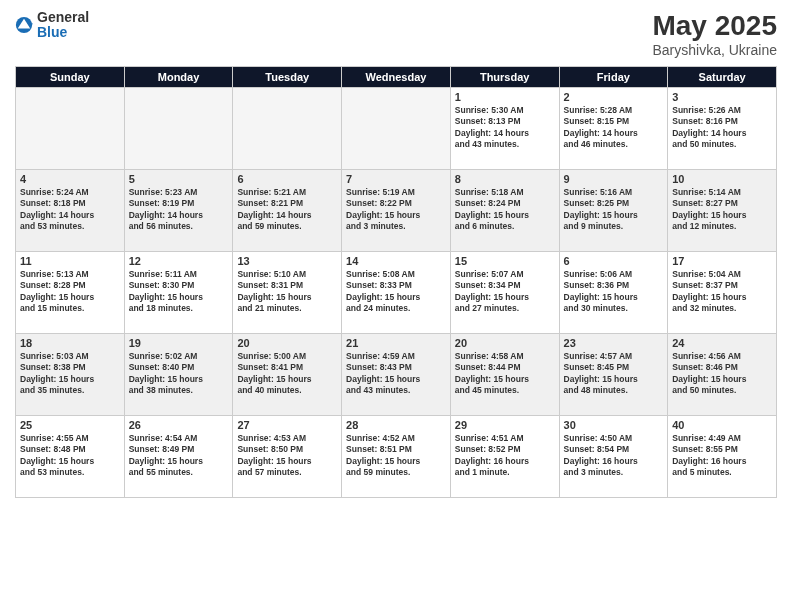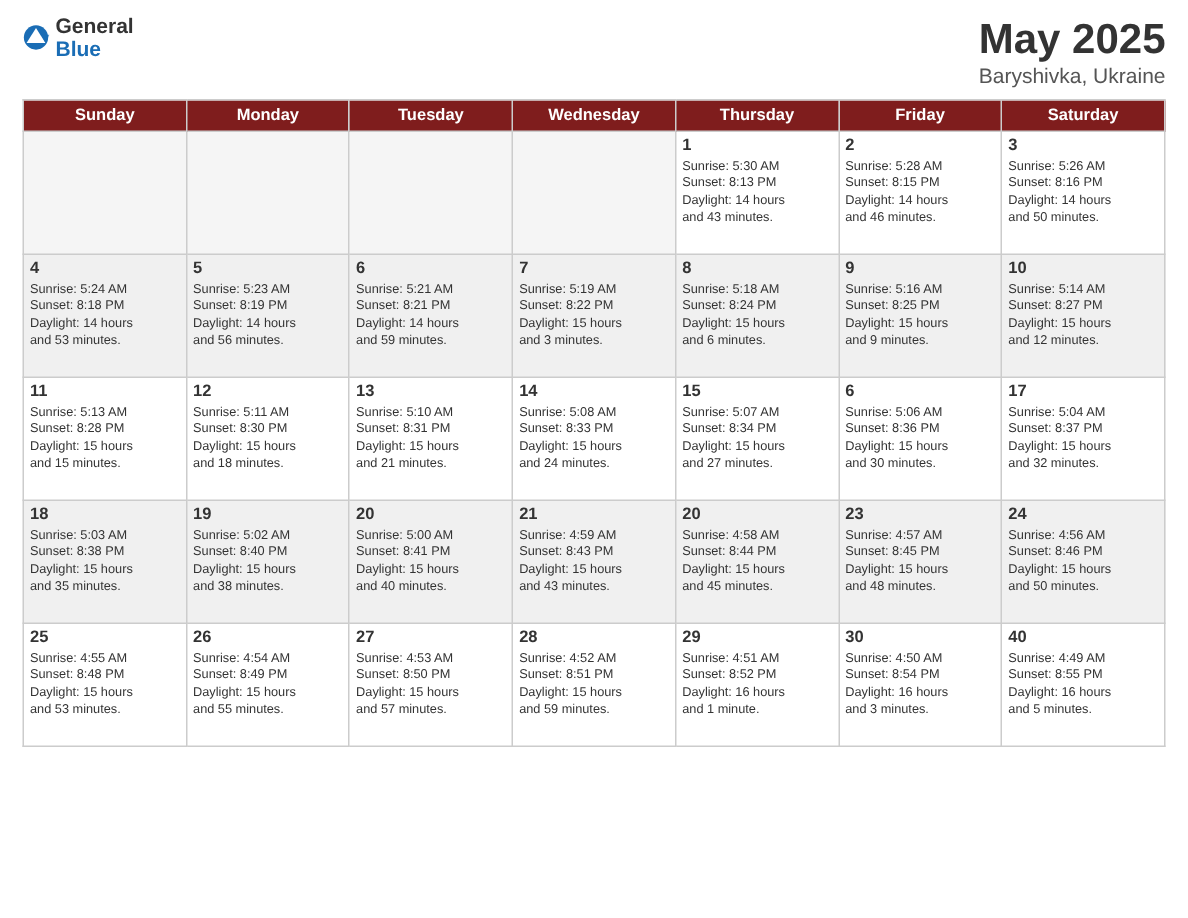--- a/index.html
+++ b/index.html
@@ -56,21 +56,21 @@
     }
     .location {
       font-size: 14px;
       color: #555;
     }
     table {
       width: 100%;
       border-collapse: collapse;
     }
     .day-header {
-      background-color: #7f1d1d;
+      background-color: #0f172a;
       color: #fff;
       text-align: center;
       font-size: 11px;
       font-weight: bold;
       padding: 4px 2px;
       border: 1px solid #ccc;
     }
     .cal-cell {
       vertical-align: top;
       border: 1px solid #ccc;
@@ -91,20 +91,21 @@
       font-size: 11px;
       font-weight: bold;
       color: #333;
       display: block;
       margin-bottom: 2px;
     }
     .cell-info {
       font-size: 8.5px;
       line-height: 1.35;
       color: #333;
+      font-weight: bold;
     }
   </style>
 </head>
 <body>
 
 <div class="page">
   <div class="header">
     <div class="logo">
       <svg class="logo-icon" viewBox="0 0 20 20">
         <circle cx="10" cy="10" r="9" fill="#1a6db5"></circle>

